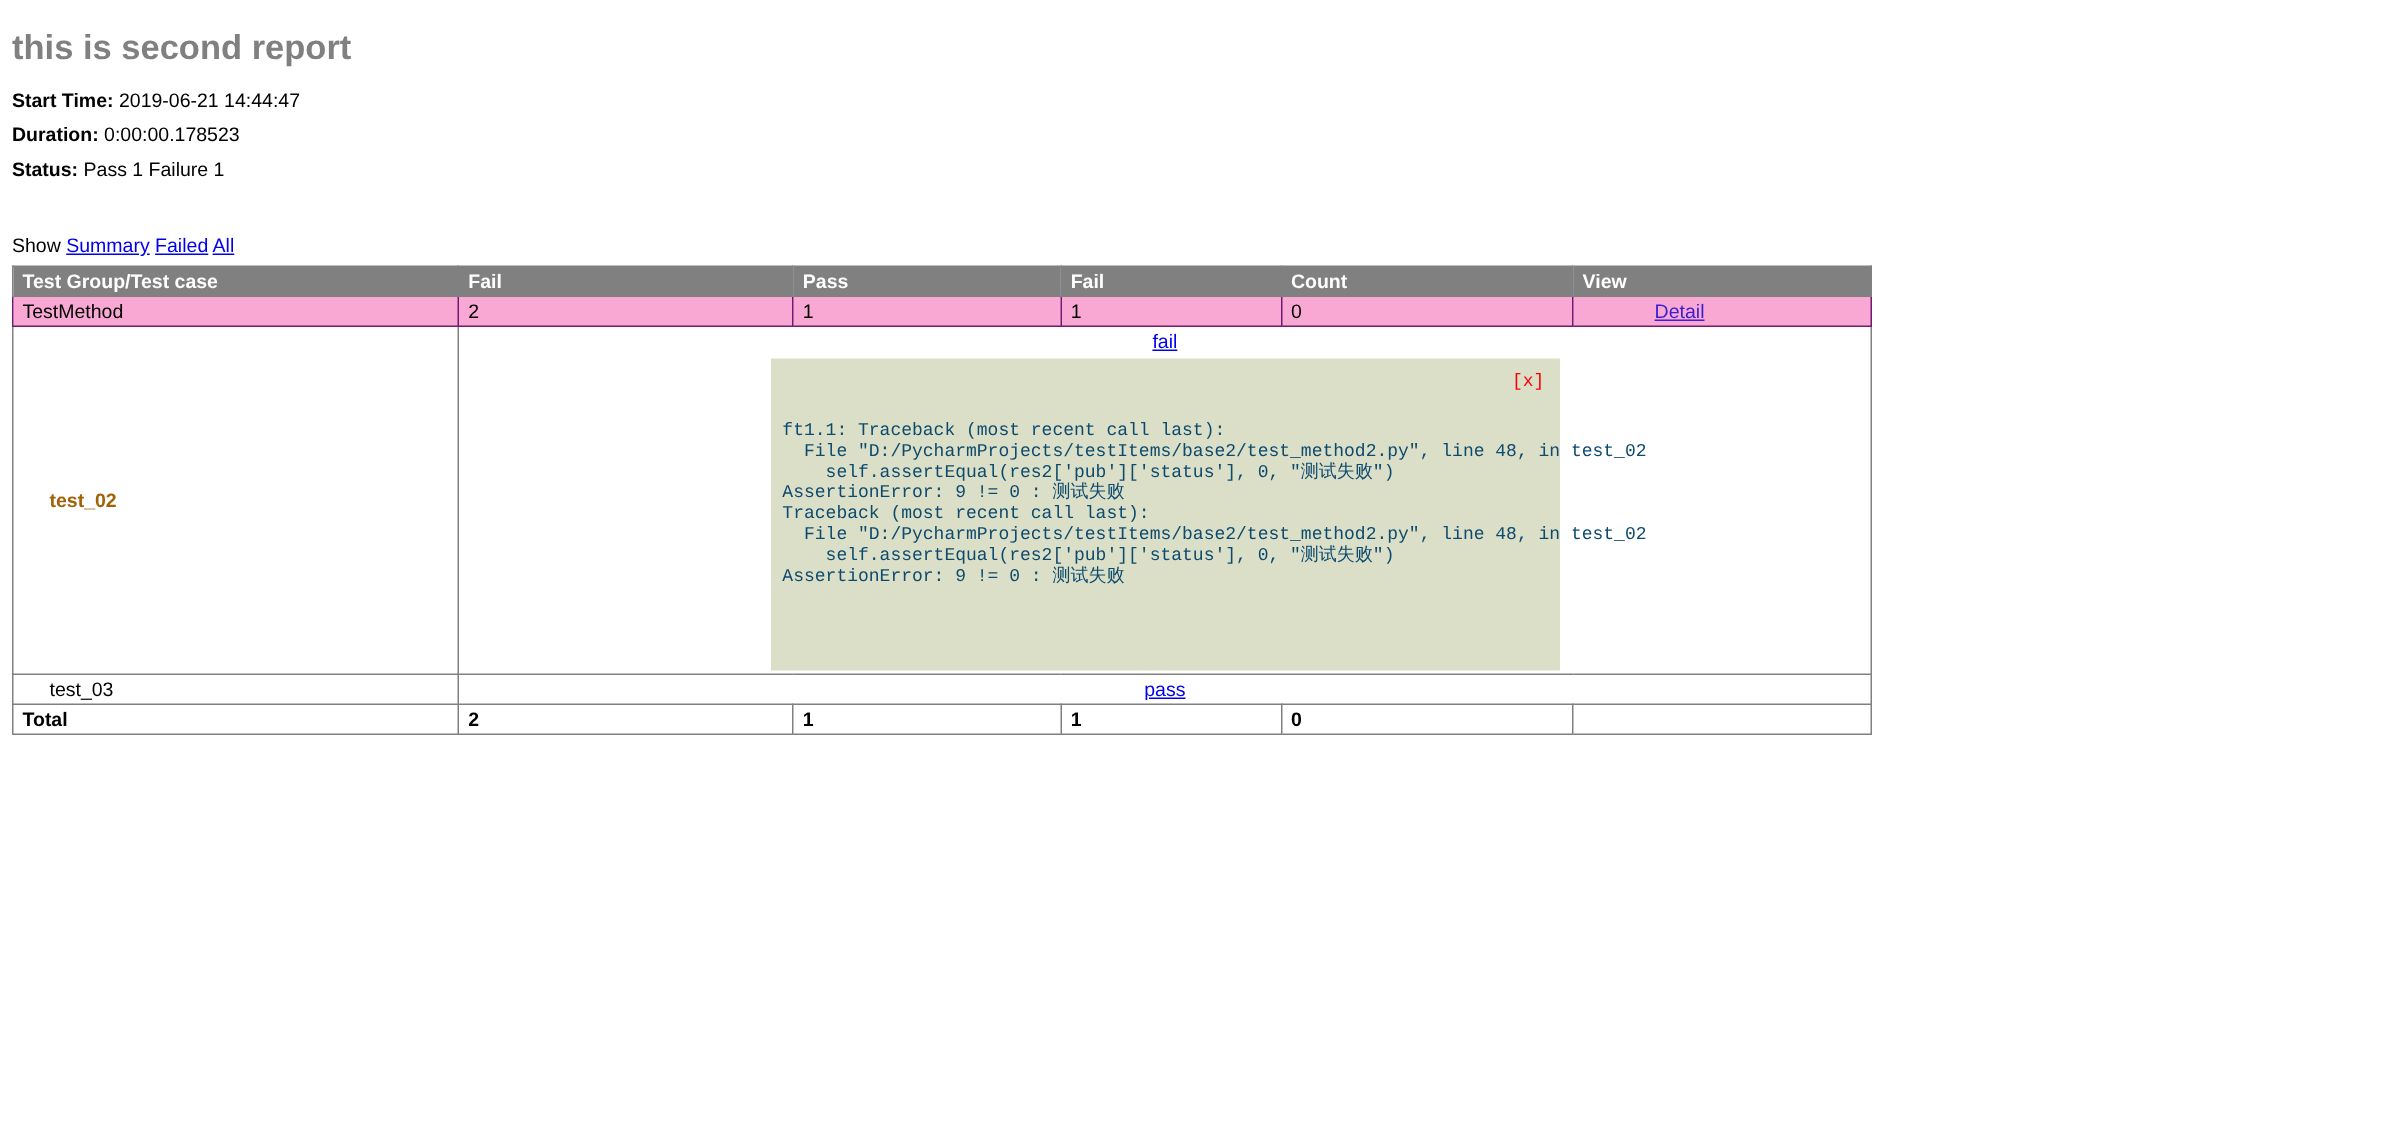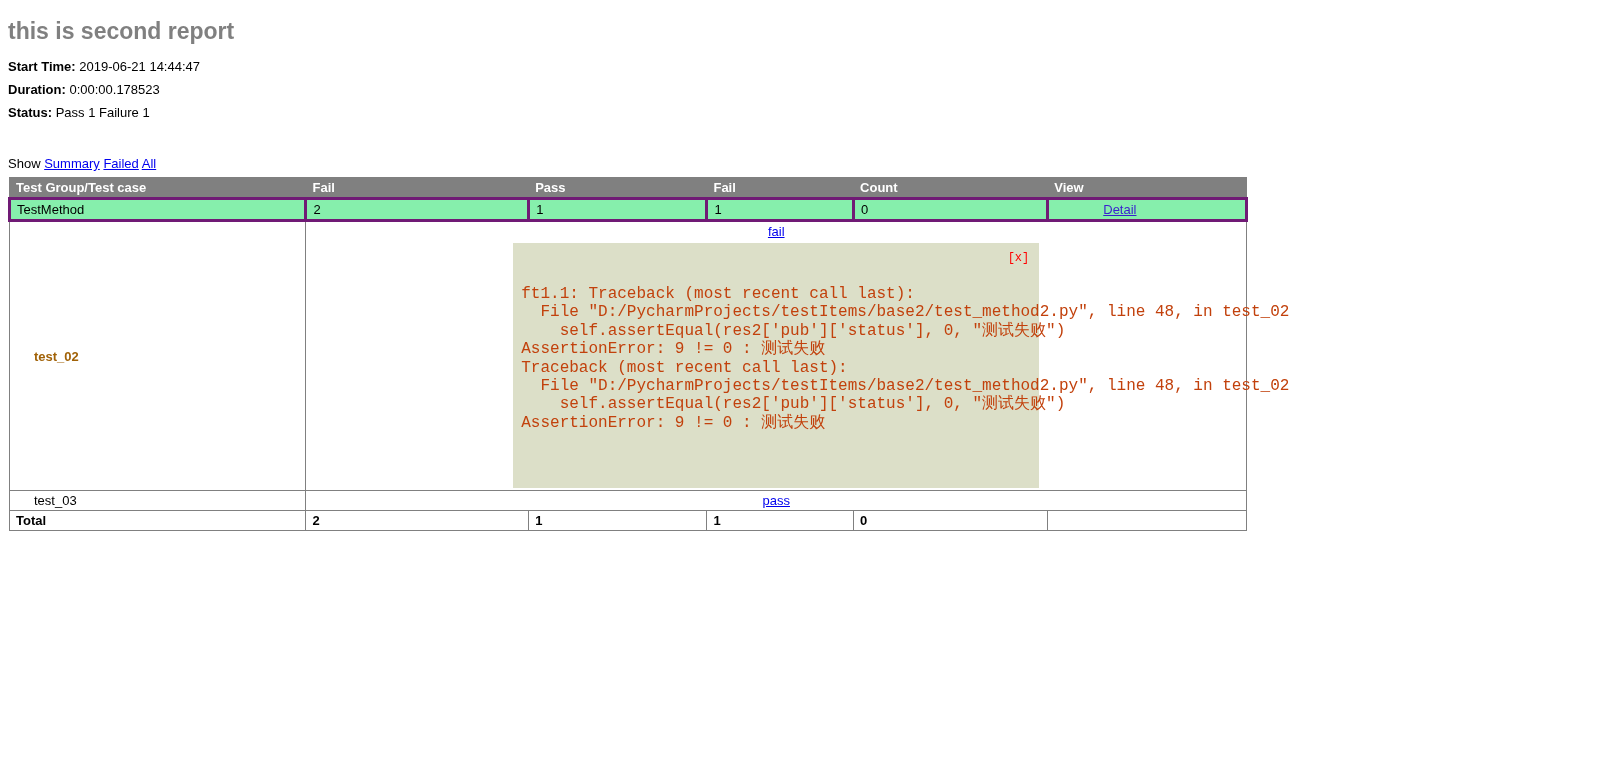--- a/index.html
+++ b/index.html
@@ -41,23 +41,23 @@
     font-weight: bold;
     border: 1px solid #808080;
     font-size: 13px;
   }
   table.results td {
     border: 1px solid #808080;
     padding: 2px 6px;
     font-size: 13px;
   }
   tr.group-row td {
-    background: #86efac;
+    background: #f9a8d4;
     color: #000;
-    border: 3px solid #701a75;
+    border: 1px solid #701a75;
   }
   tr.group-row td.view-cell a {
     color: #3a1ecf;
     text-decoration: underline;
   }
   .test-name-fail {
     color: #a16207;
     font-weight: bold;
     padding-left: 18px;
     display: inline-block;
@@ -94,24 +94,24 @@
     position: absolute;
     top: 8px;
     right: 10px;
     color: #ff0000;
     font-family: "Courier New", monospace;
     font-size: 12px;
     cursor: pointer;
   }
   .trace-text {
     font-family: SimSun, "Courier New", monospace;
-    font-size: 16px;
+    font-size: 12px;
     white-space: pre;
     margin-top: 32px;
-    color: #c2410c;
+    color: #0c4a6e;
     line-height: 1.15;
   }
   tr.total-row td {
     font-weight: bold;
   }
   .col-count   { width: 225px; }
   .col-pass    { width: 180px; }
   .col-fail    { width: 148px; }
   .col-error   { width: 196px; }
   .col-view    { width: 200px; }

